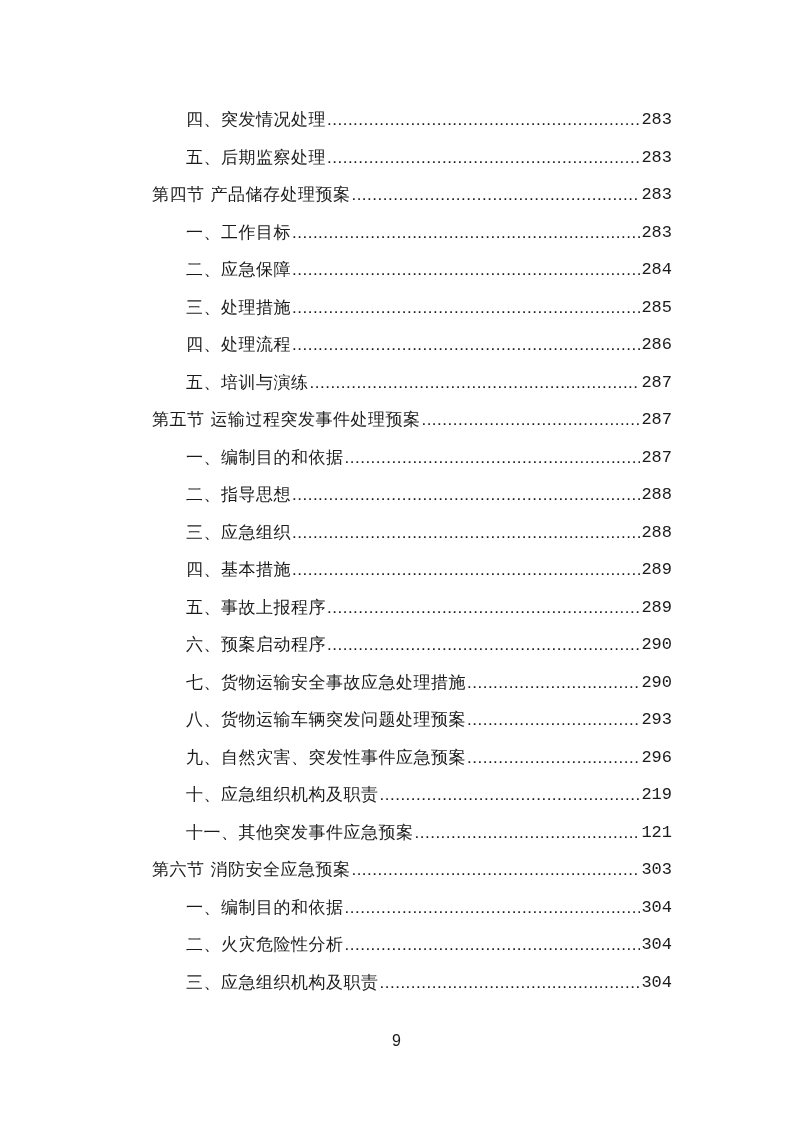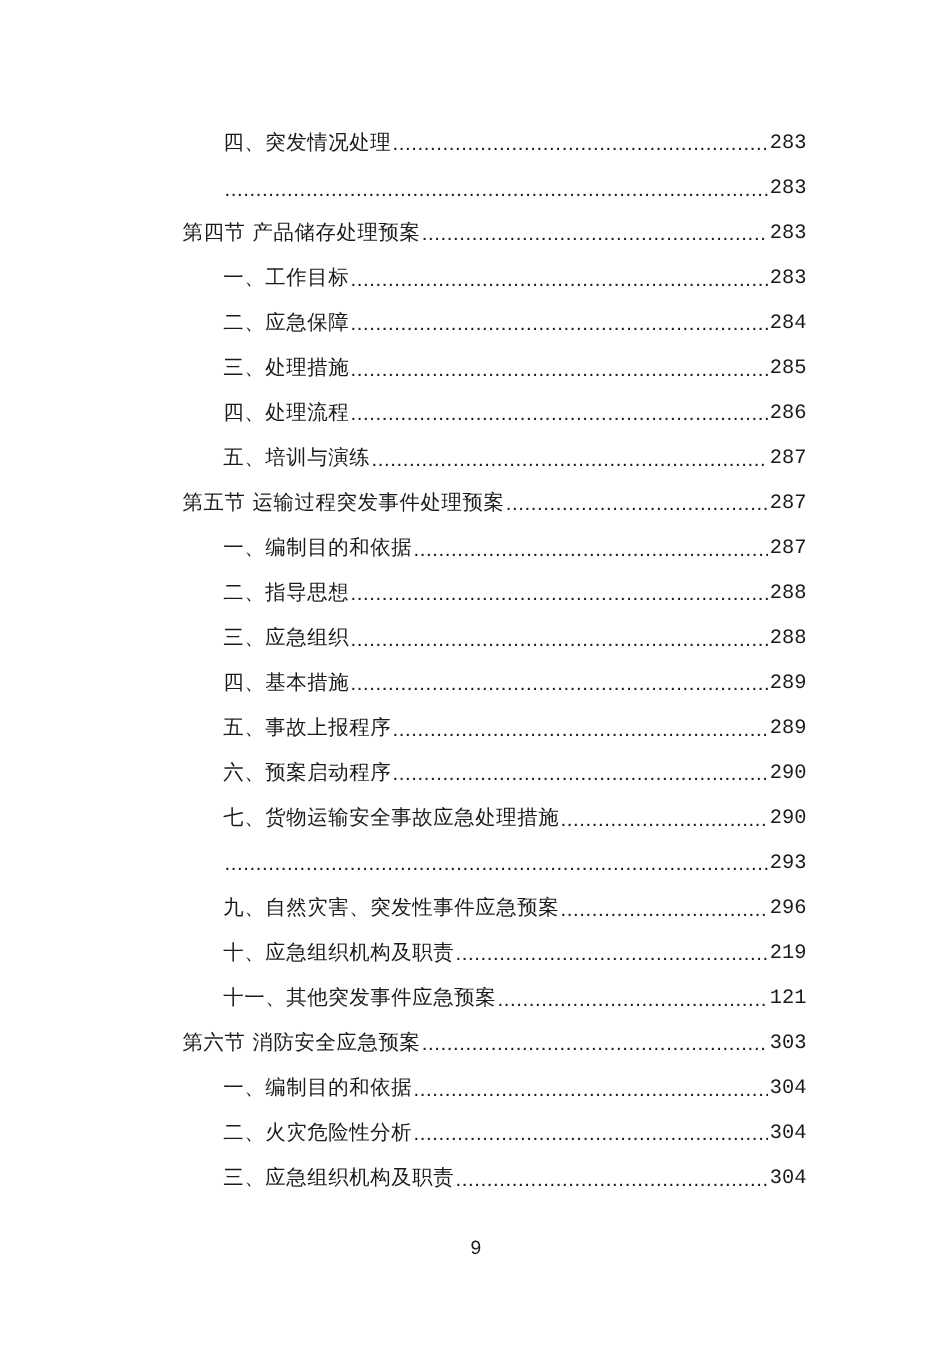--- a/index.html
+++ b/index.html
@@ -66,20 +66,21 @@
 </head>
 <body>
 
 <div class="toc">
   <div class="toc-entry level-2">
     <span class="label">四、突发情况处理</span>
     <span class="leader"></span>
     <span class="page">283</span>
   </div>
   <div class="toc-entry level-2">
+    <span class="label">五、后期监察处理</span>
     <span class="leader"></span>
     <span class="page">283</span>
   </div>
   <div class="toc-entry level-1">
     <span class="label">第四节  产品储存处理预案</span>
     <span class="leader"></span>
     <span class="page">283</span>
   </div>
   <div class="toc-entry level-2">
     <span class="label">一、工作目标</span>
@@ -140,20 +141,21 @@
     <span class="label">六、预案启动程序</span>
     <span class="leader"></span>
     <span class="page">290</span>
   </div>
   <div class="toc-entry level-2">
     <span class="label">七、货物运输安全事故应急处理措施</span>
     <span class="leader"></span>
     <span class="page">290</span>
   </div>
   <div class="toc-entry level-2">
+    <span class="label">八、货物运输车辆突发问题处理预案</span>
     <span class="leader"></span>
     <span class="page">293</span>
   </div>
   <div class="toc-entry level-2">
     <span class="label">九、自然灾害、突发性事件应急预案</span>
     <span class="leader"></span>
     <span class="page">296</span>
   </div>
   <div class="toc-entry level-2">
     <span class="label">十、应急组织机构及职责</span>

